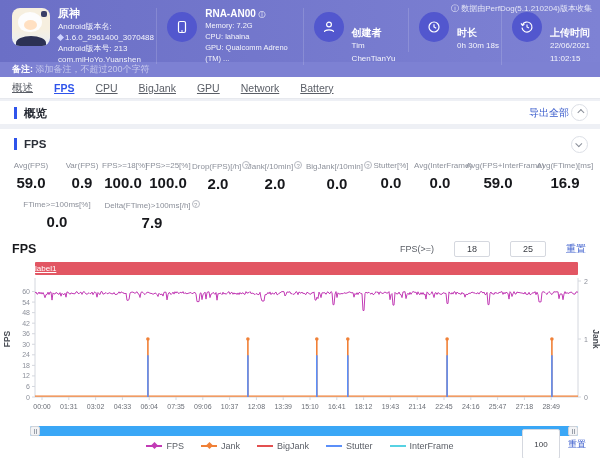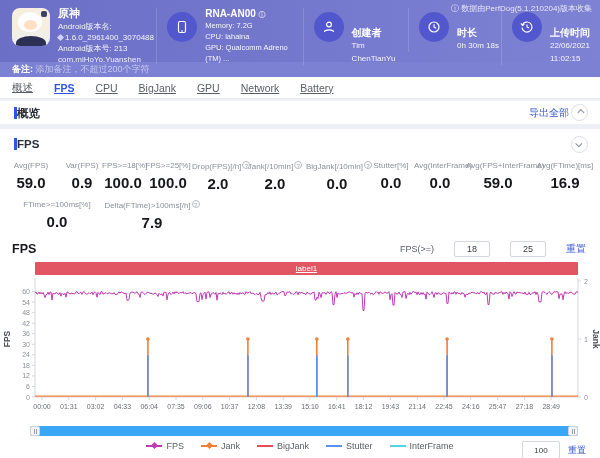--- a/index.html
+++ b/index.html
@@ -36,21 +36,21 @@
   
   .tabs { height:22px; background:#fff; border-bottom:1px solid #e7e9ee; display:flex; align-items:center; padding-left:12px; gap:21px; }
   .tab { font-size:10.5px; color:#5a5e66; cursor:pointer;text-decoration:underline; }
   .tab.active { color:#2f54eb; font-weight:bold; }
 
   .page { padding-top:2px; }
   .card { background:#fff; position:relative; }
 
   
   .overview-card { height:23px; margin-bottom:5px; display:flex; align-items:center; justify-content:space-between; padding:0 12px 0 14px; }
-  .sec-title { font-size:11.5px; font-weight:bold; color:#2b2f38; border-left:3px solid #2f54eb; line-height:12px; }
+  .sec-title { font-size:11.5px; font-weight:bold; color:#2b2f38; border-left:3px solid #2f54eb; padding-left:7px; line-height:12px; }
   .ov-right { display:flex; align-items:center; gap:2px; }
   .link { color:#3a5ccc; font-size:10px; cursor:pointer; }
   .circle-btn { width:17px; height:17px; border-radius:50%; border:1px solid #dcdfe6; background:#fff; display:flex; align-items:center; justify-content:center; cursor:pointer; }
   .chev { width:5px; height:5px; border-left:1.4px solid #8a8f99; border-bottom:1.4px solid #8a8f99; }
   .chev.up { transform:rotate(135deg) translate(-1px,-1px); }
   .chev.down { transform:rotate(-45deg) translate(0,-1px); }
 
   
   .fps-card { height:331px; overflow:hidden; }
   .fps-head { height:24px; display:flex; align-items:center; justify-content:space-between; padding:6px 12px 0 14px; }
@@ -66,21 +66,21 @@
   .r1 .stat:nth-child(9){width:52px}.r1 .stat:nth-child(10){width:64px}
   .r1 .stat:nth-child(11){width:70px}
   .r2 { padding-left:17px; }
   .r2 .stat:nth-child(1){width:80px}.r2 .stat:nth-child(2){width:110px}
 
   .chart-head { display:flex; align-items:center; justify-content:space-between; padding:10px 14px 2px 12px; }
   .chart-title { font-size:12.5px; font-weight:bold; color:#17181c; }
   .chart-ctrls { display:flex; align-items:center; gap:20px; }
   .chart-ctrls .cl { font-size:9px; color:#5a5e66; }
   .num-input { width:36px; height:16px; border:1px solid #d5d8df; border-radius:2px; font-size:9px; text-align:center; color:#3a3d44; font-family:"Liberation Sans",sans-serif; }
-  .label-band { margin:3px 0 0 35px; width:543px; height:13px; background:#e25663; color:#fff; font-size:8px; text-align:center; line-height:13px; border-radius:1px;text-decoration:underline; }
+  .label-band { margin:3px 0 0 35px; width:543px; height:13px; background:#e25663; color:#fff; font-size:8px; line-height:13px; border-radius:1px;text-decoration:underline; }
   svg text { font-family:"Liberation Sans",sans-serif; }
 
   .scrollbar { margin:1px 0 0 30px; width:548px; height:10px; position:relative; background:#3aa7f6; border-radius:2px; cursor:pointer; }
   .sb-handle { position:absolute; top:0; width:10px; height:10px; background:#f2f3f5; border:1px solid #cfd2d8; border-radius:2px; }
   .sb-handle::before { content:""; position:absolute; left:3px; top:2px; width:1px; height:5px; background:#9aa0aa; box-shadow:2px 0 0 #9aa0aa; }
   .sb-left { left:0; } .sb-right { right:0; }
 
   .legend { display:flex; justify-content:center; gap:17px; align-items:center; height:15px; margin-top:2px; position:relative; }
   .lg-item { display:flex; align-items:center; gap:4px; font-size:9px; color:#5a5e66; cursor:pointer; }
   .lg-line { width:16px; height:2px; position:relative; }
@@ -399,19 +399,19 @@
           </div>
           <div class="lg-item">
             <span class="lg-line" style="background:#5b8ff9"></span>
             <span>Stutter</span>
           </div>
           <div class="lg-item">
             <span class="lg-line" style="background:#57d2e3"></span>
             <span>InterFrame</span>
           </div>
           <div class="partial-ctrls">
-          <input class="num-input" style="width: 38px; height: 18px; font-size: 8px;" value="100">
+          <input class="num-input" style="width: 38px; height: 30px; font-size: 8px;" value="100">
           <span class="link" style="font-size:9px">重置</span>
         </div>
       </div>
     </section>
   </div>
 </div>
 
 </body></html>

